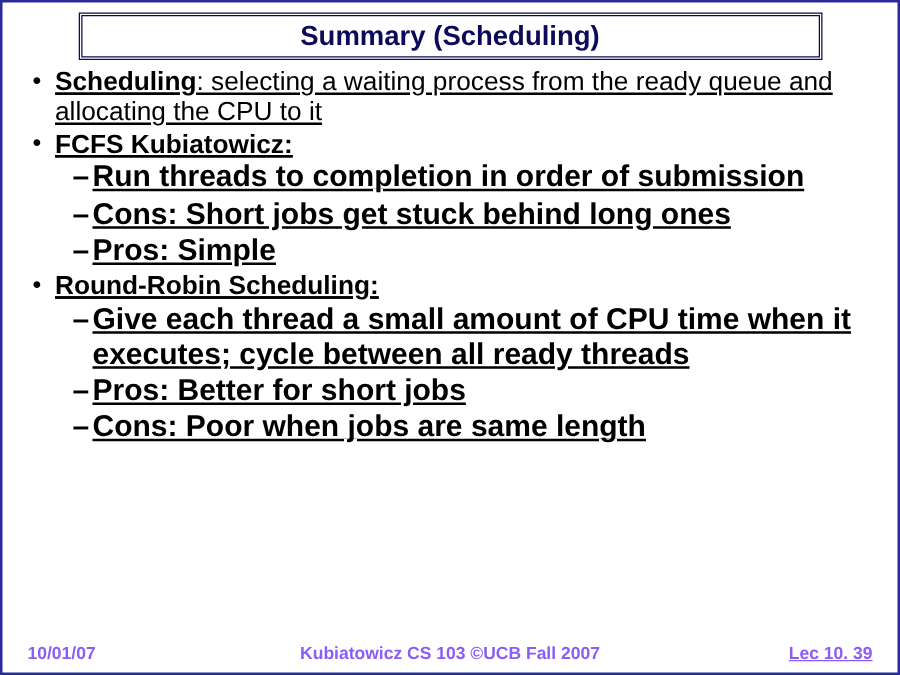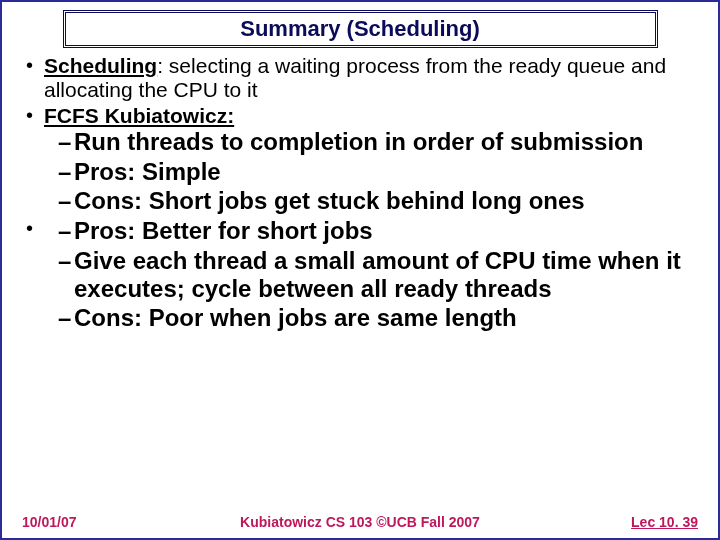--- a/index.html
+++ b/index.html
@@ -22,20 +22,21 @@
     font-size: 22px;
     font-weight: bold;
   }
   .content {
     padding: 0 18px 0 24px;
     color: #000;
   }
   ul.bl1 {
     list-style: none;
     padding-left: 0;
+    text-decoration: underline;
   }
   ul.bl1 > li {
     position: relative;
     padding-left: 18px;
     font-size: 21px;
     line-height: 1.15;
     margin-bottom: 2px;
   }
   ul.bl1 > li::before {
     content: "•";
@@ -67,21 +68,21 @@
     position: absolute;
     bottom: 8px;
     left: 0;
     width: 100%;
     display: flex;
     justify-content: space-between;
     align-items: flex-end;
     padding: 0 20px;
     font-size: 14px;
     font-weight: bold;
-    color: #be185d;
+    color: #8b5cf6;
   }
   .footer .center { flex: 1; text-align: center; }
   .footer .right { text-align: right; min-width: 90px; text-decoration: underline; }
   .footer .left { min-width: 90px; }
 </style>
 </head>
 <body>
 
 <div class="title-box">
   <span class="title-text">Summary (Scheduling)</span>
@@ -89,28 +90,29 @@
 
 <div class="content">
   <ul class="bl1">
     <li>
       <span class="term">Scheduling</span><span>: selecting a waiting process from the ready queue and allocating the CPU to it</span>
     </li>
     <li>
       <span class="term">FCFS Kubiatowicz:</span>
       <ul class="bl2">
         <li>Run threads to completion in order of submission</li>
+        <li>Cons: Short jobs get stuck behind long ones</li>
         <li>Pros: Simple</li>
-        <li>Cons: Short jobs get stuck behind long ones</li>
       </ul>
     </li>
     <li>
+      <span class="term">Round-Robin Scheduling:</span>
       <ul class="bl2">
+        <li>Give each thread a small amount of CPU time when it executes; cycle between all ready threads</li>
         <li>Pros: Better for short jobs</li>
-        <li>Give each thread a small amount of CPU time when it executes; cycle between all ready threads</li>
         <li>Cons: Poor when jobs are same length</li>
       </ul>
     </li>
   </ul>
 </div>
 
 <div class="footer">
   <span class="left">10/01/07</span>
   <span class="center">Kubiatowicz CS 103 ©UCB Fall 2007</span>
   <span class="right">Lec 10. 39</span>

